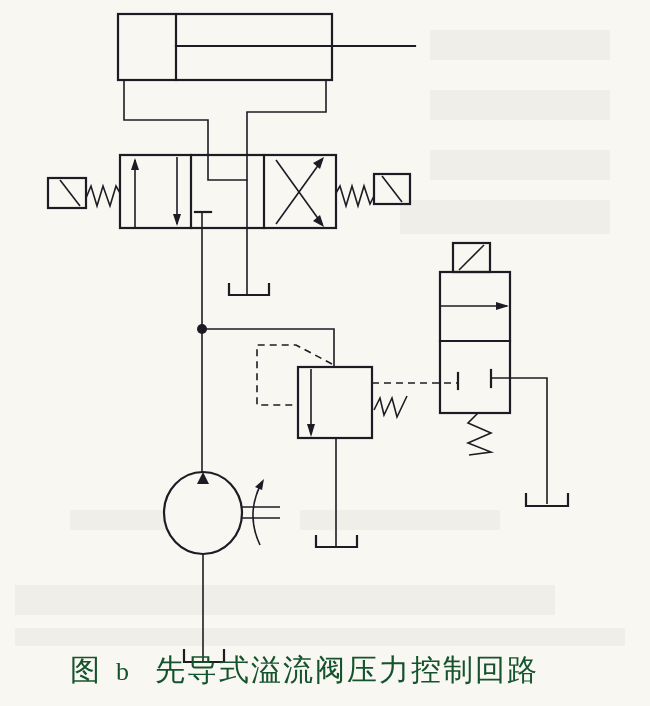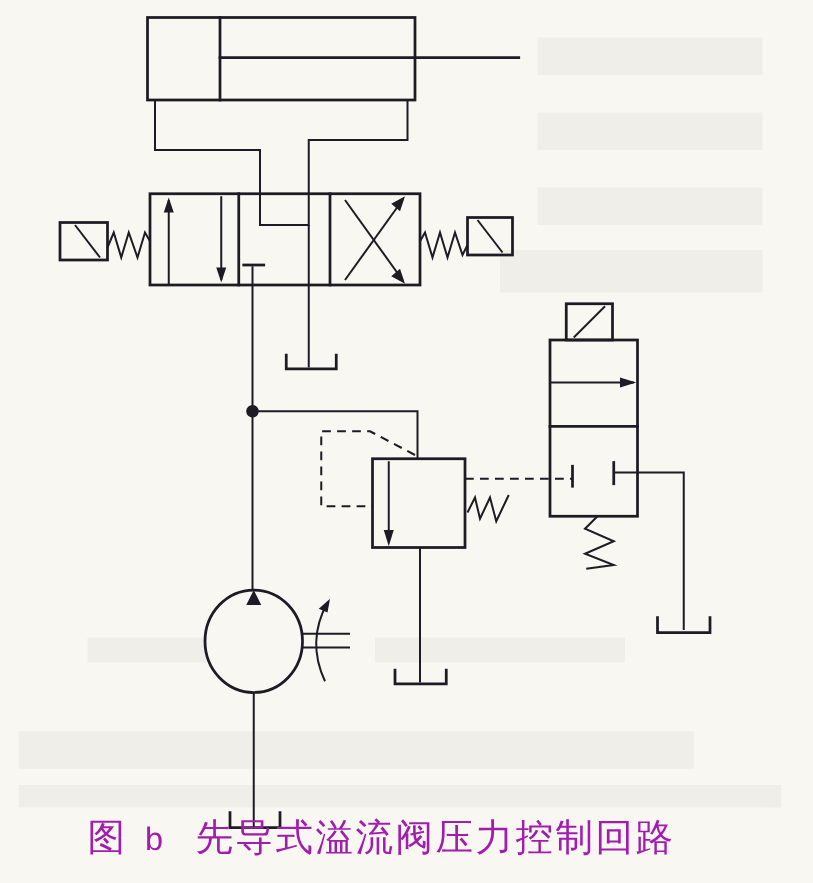--- a/index.html
+++ b/index.html
@@ -3,21 +3,21 @@
 <meta charset="utf-8">
 <style>
   html,body{margin:0;padding:0;background:#f7f6f0;}
   #page{position:relative;width:650px;height:706px;background:#f8f7f1;overflow:hidden;}
   svg{position:absolute;left:0;top:0;}
   .ln{stroke:#1e1b24;stroke-width:2.2;fill:none;stroke-linecap:square;}
   .thin{stroke:#1e1b24;stroke-width:1.6;fill:none;}
   .dash{stroke:#1e1b24;stroke-width:1.6;fill:none;stroke-dasharray:7 5;}
   .ghost{fill:#e9e8e2;}
   #caption{position:absolute;left:70px;top:650px;width:560px;height:46px;
-    font-family:Liberation Sans, sans-serif;font-size:30px;color:#a21caf;
+    font-family:Liberation Serif, serif;font-size:30px;color:#14532d;
     letter-spacing:2px;white-space:nowrap;}
   #caption .fig{margin-right:14px;}
   #caption .sub{margin-right:24px;font-size:26px;}
 </style>
 </head>
 <body>
 
 <div id="page">
 <svg width="650" height="706" viewBox="0 0 650 706">
 

